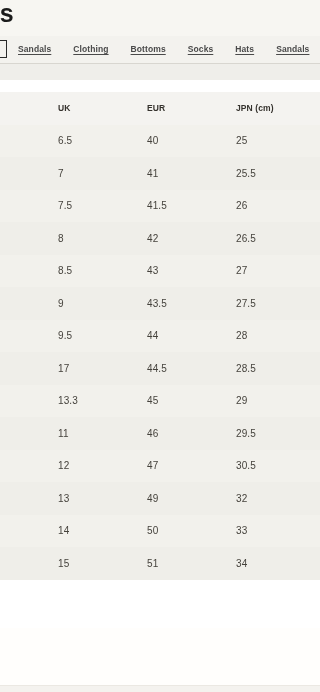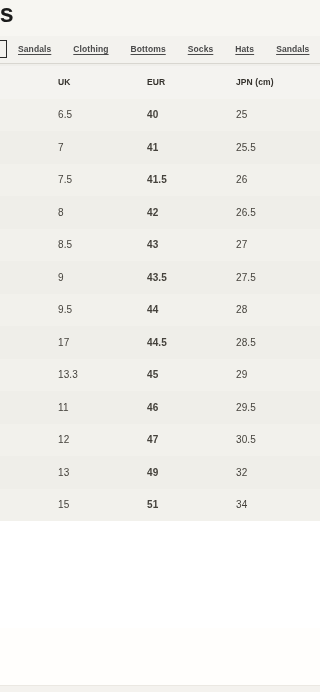--- a/index.html
+++ b/index.html
@@ -90,21 +90,21 @@
     top: 64px;
     width: 320px;
     height: 16px;
     background: #efeeea;
   }
 
   
   .table-wrap {
     position: absolute;
     left: 0;
-    top: 66px;
+    top: 92px;
     width: 320px;
     background: #a16207;
   }
   .size-table {
     width: 320px;
     border-collapse: collapse;
     table-layout: fixed;
   }
   .size-table th,
   .size-table td {
@@ -116,21 +116,21 @@
     color: #45423c;
     letter-spacing: 0.1px;
   }
   .size-table th {
     font-weight: bold;
     color: #35322d;
     font-size: 8.5px;
     background: #f4f3f0;
   }
   .col-uk   { width: 147px; padding-left: 58px !important; box-sizing: border-box; }
-  .col-eur  { width: 89px;  padding-left: 0 !important; font-weight: bold; }
+  .col-eur  { width: 89px;  padding-left: 0 !important; }
   .col-jpn  { width: 84px;  padding-left: 0 !important; }
 
   .size-table tbody tr:nth-child(odd)  { background: #f2f1ec; }
   .size-table tbody tr:nth-child(even) { background: #efeee9; }
 
   
   .below-table {
     position: absolute;
     left: 0;
     top: 628px;
@@ -236,20 +236,25 @@
             <td class="col-uk">12</td>
             <td class="col-eur">47</td>
             <td class="col-jpn">30.5</td>
           </tr>
           <tr>
             <td class="col-uk">13</td>
             <td class="col-eur">49</td>
             <td class="col-jpn">32</td>
           </tr>
           <tr>
+            <td class="col-uk">14</td>
+            <td class="col-eur">50</td>
+            <td class="col-jpn">33</td>
+          </tr>
+          <tr>
             <td class="col-uk">15</td>
             <td class="col-eur">51</td>
             <td class="col-jpn">34</td>
           </tr>
         </tbody>
     </table>
   </div>
 
   <div class="below-table"></div>
   <div class="bottom-rule"></div>

